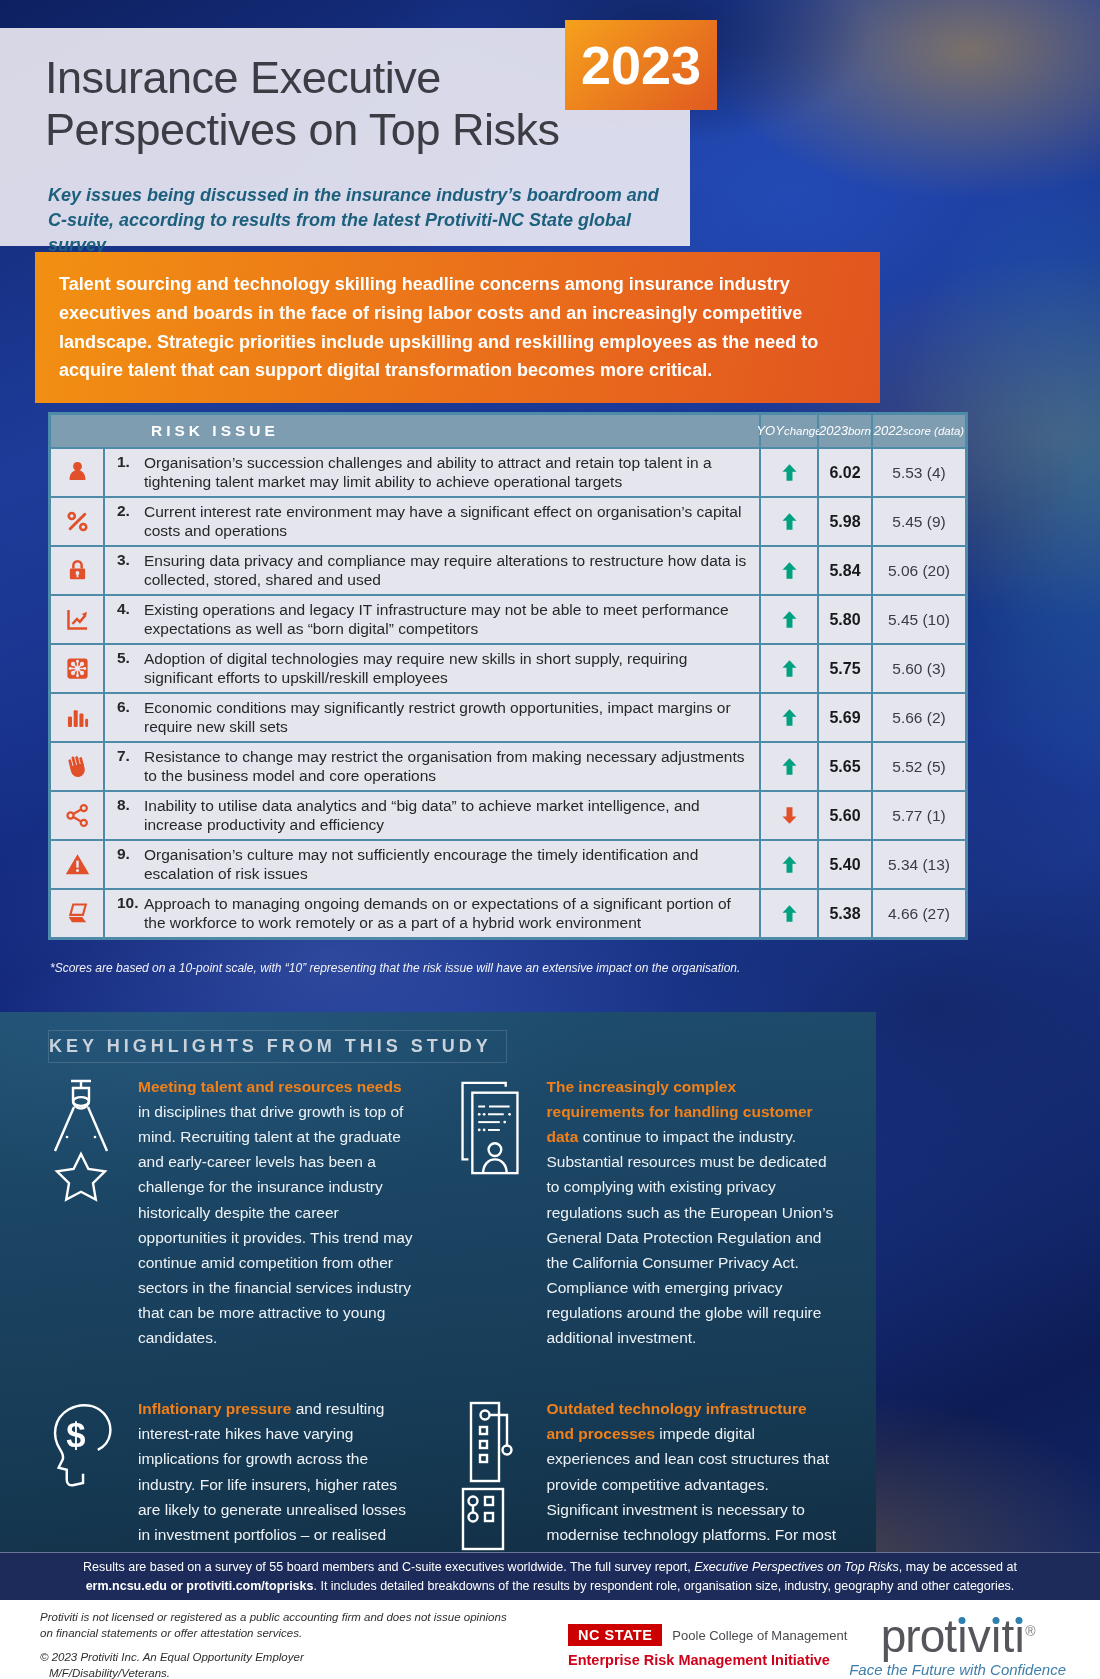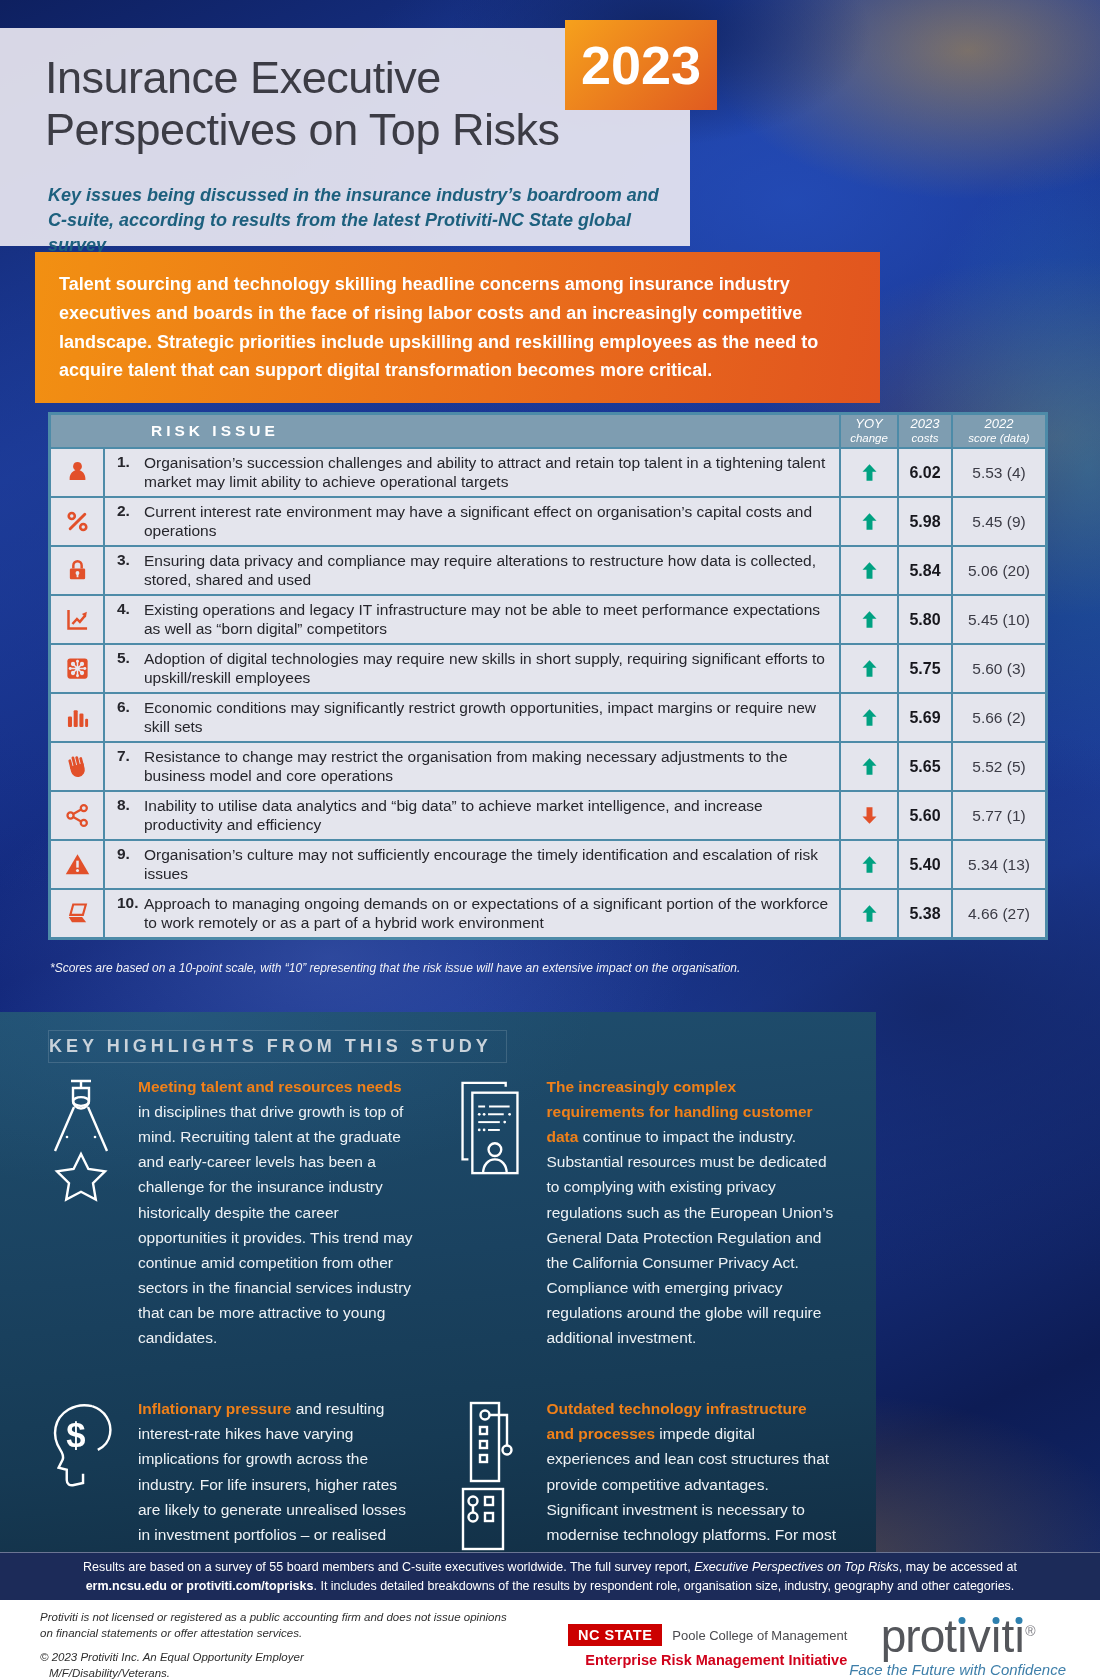--- a/index.html
+++ b/index.html
@@ -26,24 +26,24 @@
     background:linear-gradient(135deg,#f6a11c,#e05a20);display:flex;align-items:center;justify-content:center;
     color:#fff;font-size:54px;font-weight:700;}
   .title{position:absolute;left:45px;top:52px;font-size:45px;line-height:1.16;color:#3c3c45;
     font-weight:400;letter-spacing:-.5px;}
   .subtitle{position:absolute;left:48px;top:183px;width:630px;font-size:18px;font-weight:700;
     font-style:italic;color:#1d607e;line-height:1.4;}
   .callout{position:absolute;left:35px;top:252px;width:845px;padding:18px 24px;
     background:linear-gradient(100deg,#f29012 0%,#ea6f1b 55%,#e1541f 100%);
     color:#fff;font-size:18px;font-weight:700;line-height:1.6;}
   
-  .risk-table{position:absolute;left:48px;top:412px;width:1000px;display:grid;
+  .risk-table{position:absolute;left:48px;top:412px;width:920px;display:grid;
     grid-template-columns:52px 1fr 56px 52px 92px;gap:2px;background:#4d8ba8;border:3px solid #4d8ba8;}
   .cell{background:rgba(233,232,240,.97);display:flex;align-items:center;min-height:47px;}
-  .h-cell{background:#7e9db1;color:#fff;min-height:32px;display:flex;flex-direction:column;
+  .h-cell{background:#7e9db1;color:#fff;min-height:32px;display:flex;flex-direction:row;
     align-items:center;justify-content:center;line-height:1.12;}
   .h-risk{grid-column:1/3;flex-direction:row;justify-content:flex-start;padding-left:100px;
     font-weight:700;font-size:15.5px;letter-spacing:4px;}
   .h-main{font-size:13px;font-style:italic;}
   .h-sub{font-size:11.5px;font-style:italic;}
   .c-icon{justify-content:center;}
   .c-icon svg{width:27px;height:27px;}
   .c-text{padding:4px 10px 4px 12px;color:#26262c;font-size:15.5px;line-height:1.2;}
   .c-text .num{flex:0 0 27px;font-weight:700;align-self:flex-start;}
   .c-text .txt{flex:1;}
@@ -74,21 +74,21 @@
     border-top:1px solid rgba(255,255,255,.35);color:#fff;font-size:12.5px;line-height:1.55;
     padding:5px 44px;text-align:center;}
   .rb-report{font-style:italic;}
   .rb-links{font-weight:700;}
   
   .footer{position:absolute;left:0;top:1600px;width:1100px;height:79px;background:#fff;
     display:flex;align-items:flex-start;padding:10px 34px 0 40px;}
   .disc{width:468px;font-size:11.5px;font-style:italic;color:#2e2e2e;line-height:1.35;}
   .disc .d2{margin-top:9px;}
   .disc .d3{padding-left:9px;}
-  .ncstate{margin-left:60px;padding-top:14px;text-align:right;}
+  .ncstate{margin-left:60px;padding-top:14px;}
   .nc-row{display:flex;align-items:center;}
   .nc-badge{background:#cc0000;color:#fff;font-weight:700;font-size:14.5px;padding:3px 10px;letter-spacing:.5px;}
   .nc-college{margin-left:10px;font-size:13px;color:#4b4b4f;}
   .nc-init{margin-top:6px;color:#d0021b;font-weight:700;font-size:14.5px;}
   .protiviti{margin-left:auto;display:flex;flex-direction:column;align-items:center;padding-top:2px;}
   .pt-word{font-size:46px;color:#54565b;letter-spacing:-1px;line-height:1.05;white-space:nowrap;}
   .pi{position:relative;display:inline-block;}
   .pi::after{content:"";position:absolute;left:50%;transform:translateX(-50%);top:5px;
     width:7px;height:7px;border-radius:50%;background:#2e80af;}
   .reg{font-size:14px;color:#7a7a80;vertical-align:super;}
@@ -110,21 +110,21 @@
   <div class="callout">Talent sourcing and technology skilling headline concerns among insurance industry executives and boards in the face of rising labor costs and an increasingly competitive landscape. Strategic priorities include upskilling and reskilling employees as the need to acquire talent that can support digital transformation becomes more critical.</div>
 
   <div class="risk-table" id="risk-table">
     <div class="h-cell h-risk">RISK ISSUE</div>
     <div class="h-cell">
       <span class="h-main">YOY</span>
       <span class="h-sub">change</span>
     </div>
     <div class="h-cell">
       <span class="h-main">2023</span>
-      <span class="h-sub">costs</span>
+      <span class="h-sub">born</span>
     </div>
     <div class="h-cell">
       <span class="h-main">2022</span>
       <span class="h-sub">score (data)</span>
     </div>
   <div class="cell c-icon">
         <svg viewBox="0 0 24 24">
           <path fill="#e2502a" d="M12 2.6a3.9 3.9 0 0 1 1.9 7.3c2.9 1 5.1 3.9 5.1 7.3v1.4H5v-1.4c0-3.4 2.2-6.3 5.1-7.3A3.9 3.9 0 0 1 12 2.6z"></path>
         </svg>
       </div>

